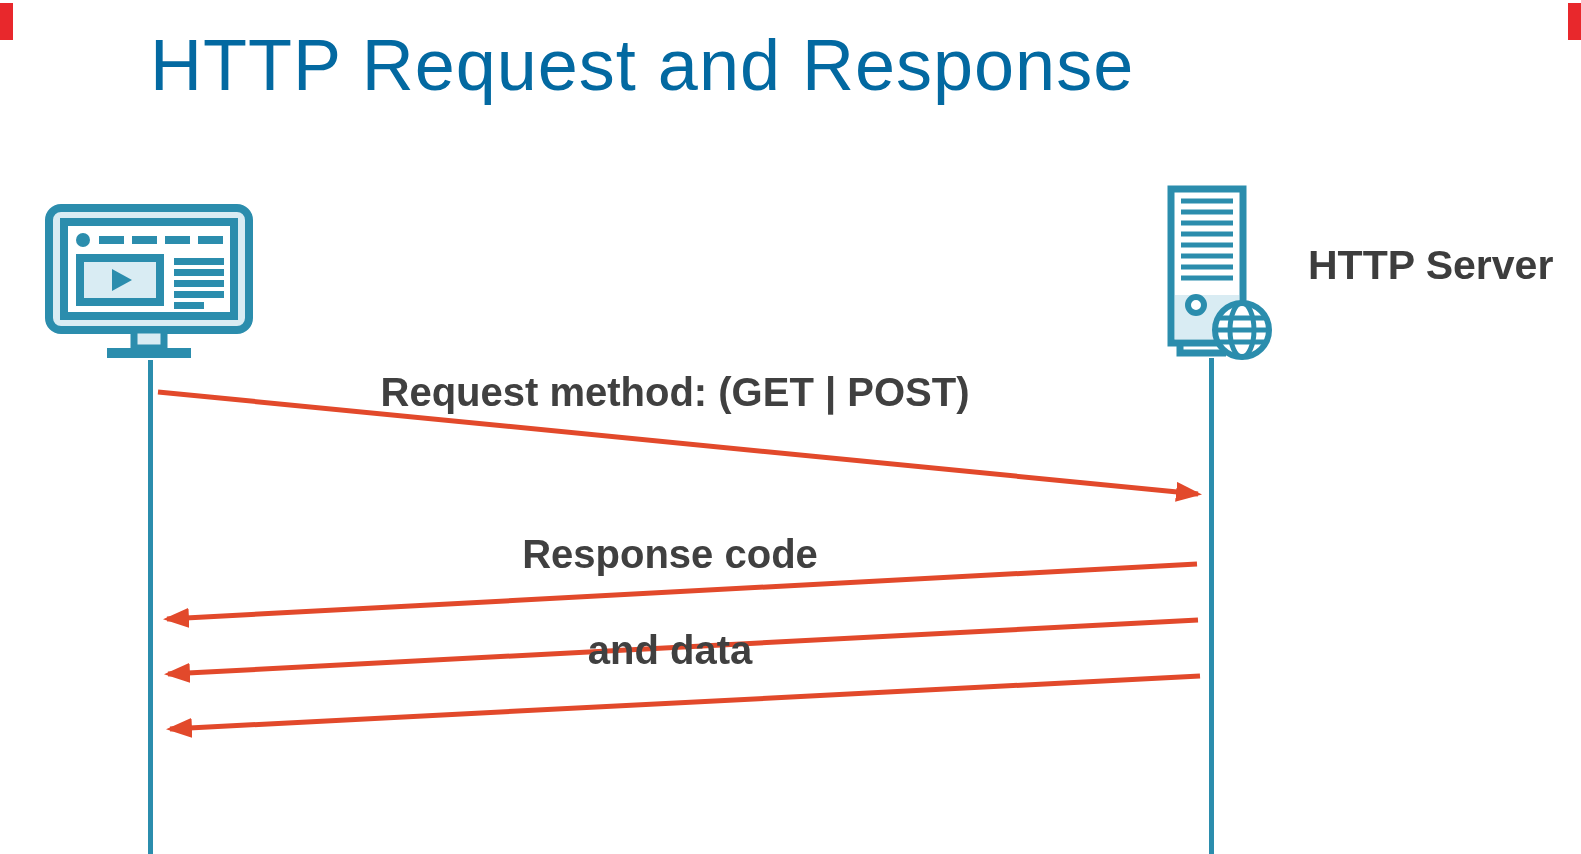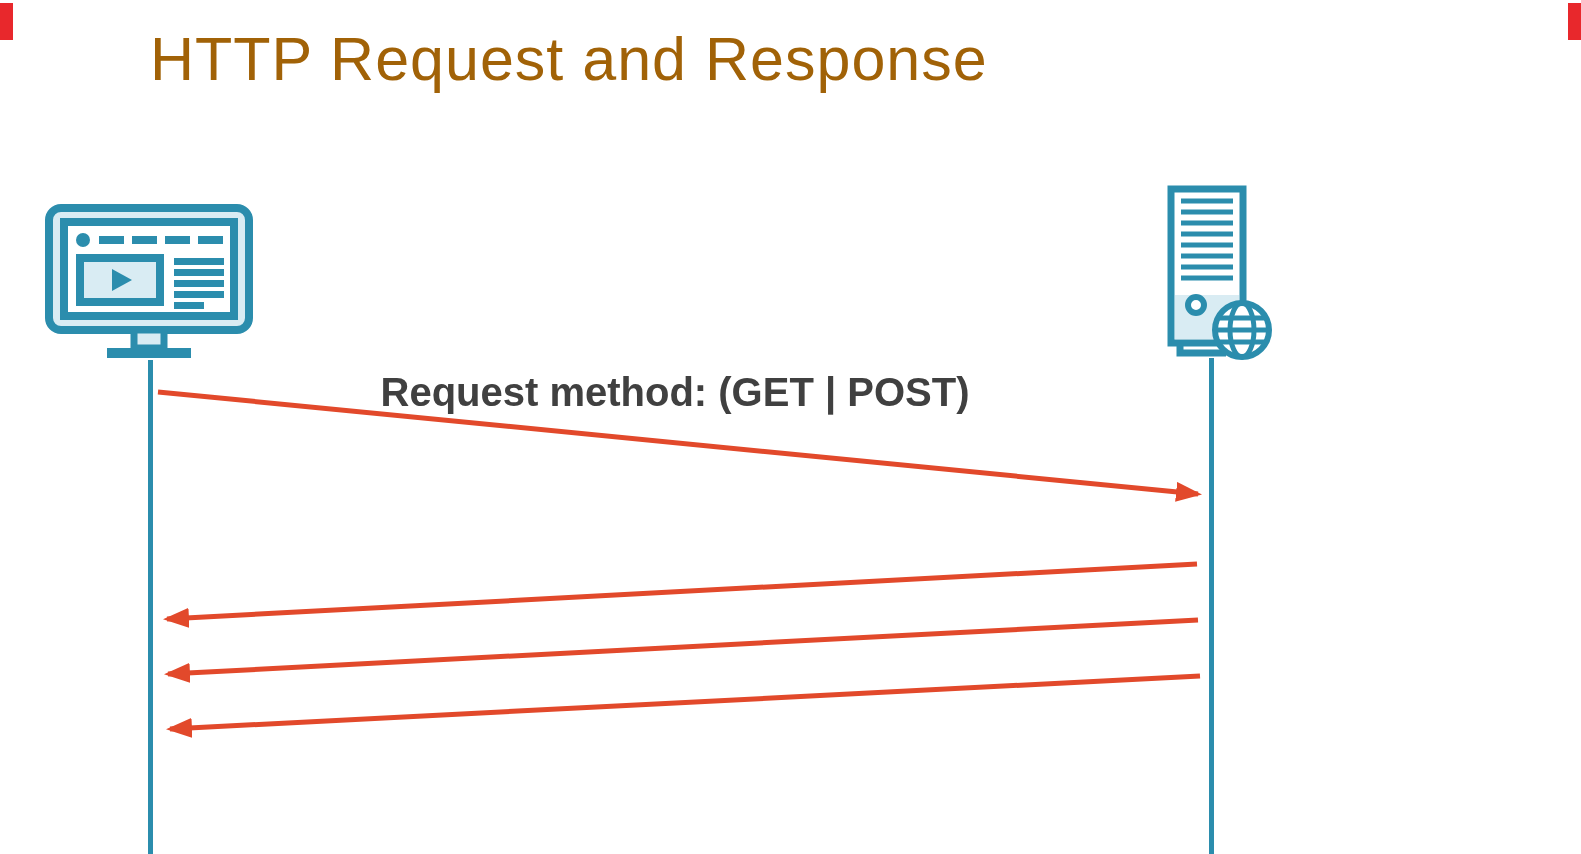--- a/index.html
+++ b/index.html
@@ -2,21 +2,21 @@
 <html><head>
 <meta charset="utf-8">
 <style>
   html,body{margin:0;padding:0;background:#ffffff;}
   .stage{
     position:relative;width:1581px;height:854px;background:#ffffff;
     overflow:hidden;font-family:"Liberation Sans",sans-serif;
   }
   .title{
     position:absolute;left:150px;top:24px;width:1100px;
-    font-size:61px;font-weight:300;letter-spacing:1px;color:#a16207;
+    font-size:72px;font-weight:300;letter-spacing:1px;color:#0369a1;
     white-space:nowrap;
   }
   .corner-mark{position:absolute;top:3px;width:13px;height:37px;background:#e8282c;}
   .corner-mark.left{left:0;}
   .corner-mark.right{right:0;}
   .icon-abs{position:absolute;}
   .lifeline{position:absolute;width:5px;background:#2b8dad;}
   .lifeline.client{left:148px;top:360px;height:494px;}
   .lifeline.server{left:1209px;top:358px;height:496px;}
   .arrow-layer{position:absolute;left:0;top:0;width:1581px;height:854px;pointer-events:none;}
@@ -79,33 +79,38 @@
       <circle cx="30" cy="120" r="8" fill="#ffffff" stroke="#2b8dad" stroke-width="6"></circle>
       <path d="M14,158 v10 h46" fill="none" stroke="#2b8dad" stroke-width="7"></path>
       <circle cx="76" cy="145" r="27" fill="#ffffff" stroke="#2b8dad" stroke-width="6"></circle>
       <ellipse cx="76" cy="145" rx="12" ry="27" fill="none" stroke="#2b8dad" stroke-width="5"></ellipse>
       <line x1="49" y1="145" x2="103" y2="145" stroke="#2b8dad" stroke-width="5"></line>
       <line x1="53" y1="133" x2="99" y2="133" stroke="#2b8dad" stroke-width="5"></line>
       <line x1="53" y1="157" x2="99" y2="157" stroke="#2b8dad" stroke-width="5"></line>
     </svg>
   </div>
 
+  <div class="server-label">HTTP Server</div>
 
   <div class="lifeline client"></div>
   <div class="lifeline server"></div>
 
   <svg class="arrow-layer">
     <defs>
       <marker id="ah" markerUnits="userSpaceOnUse" markerWidth="26" markerHeight="20" refX="22" refY="10" orient="auto">
         <polygon points="0,0 26,10 0,20" fill="#e2492b"></polygon>
       </marker>
     </defs>
     <g stroke="#e2492b" stroke-width="5" fill="none">
       <line x1="158" y1="392" x2="1198" y2="494" marker-end="url(#ah)"></line>
       <line x1="1197" y1="564" x2="167" y2="619" marker-end="url(#ah)"></line>
       <line x1="1198" y1="620" x2="168" y2="674" marker-end="url(#ah)"></line>
       <line x1="1200" y1="676" x2="170" y2="729" marker-end="url(#ah)"></line>
     </g>
   </svg>
 
   <div class="msg-label request">Request method: (GET | POST)</div>
+  <div class="msg-label response">
+    <span>Response code</span><br>
+    <span>and data</span>
+  </div>
 
 </div>
 
 </body></html>

